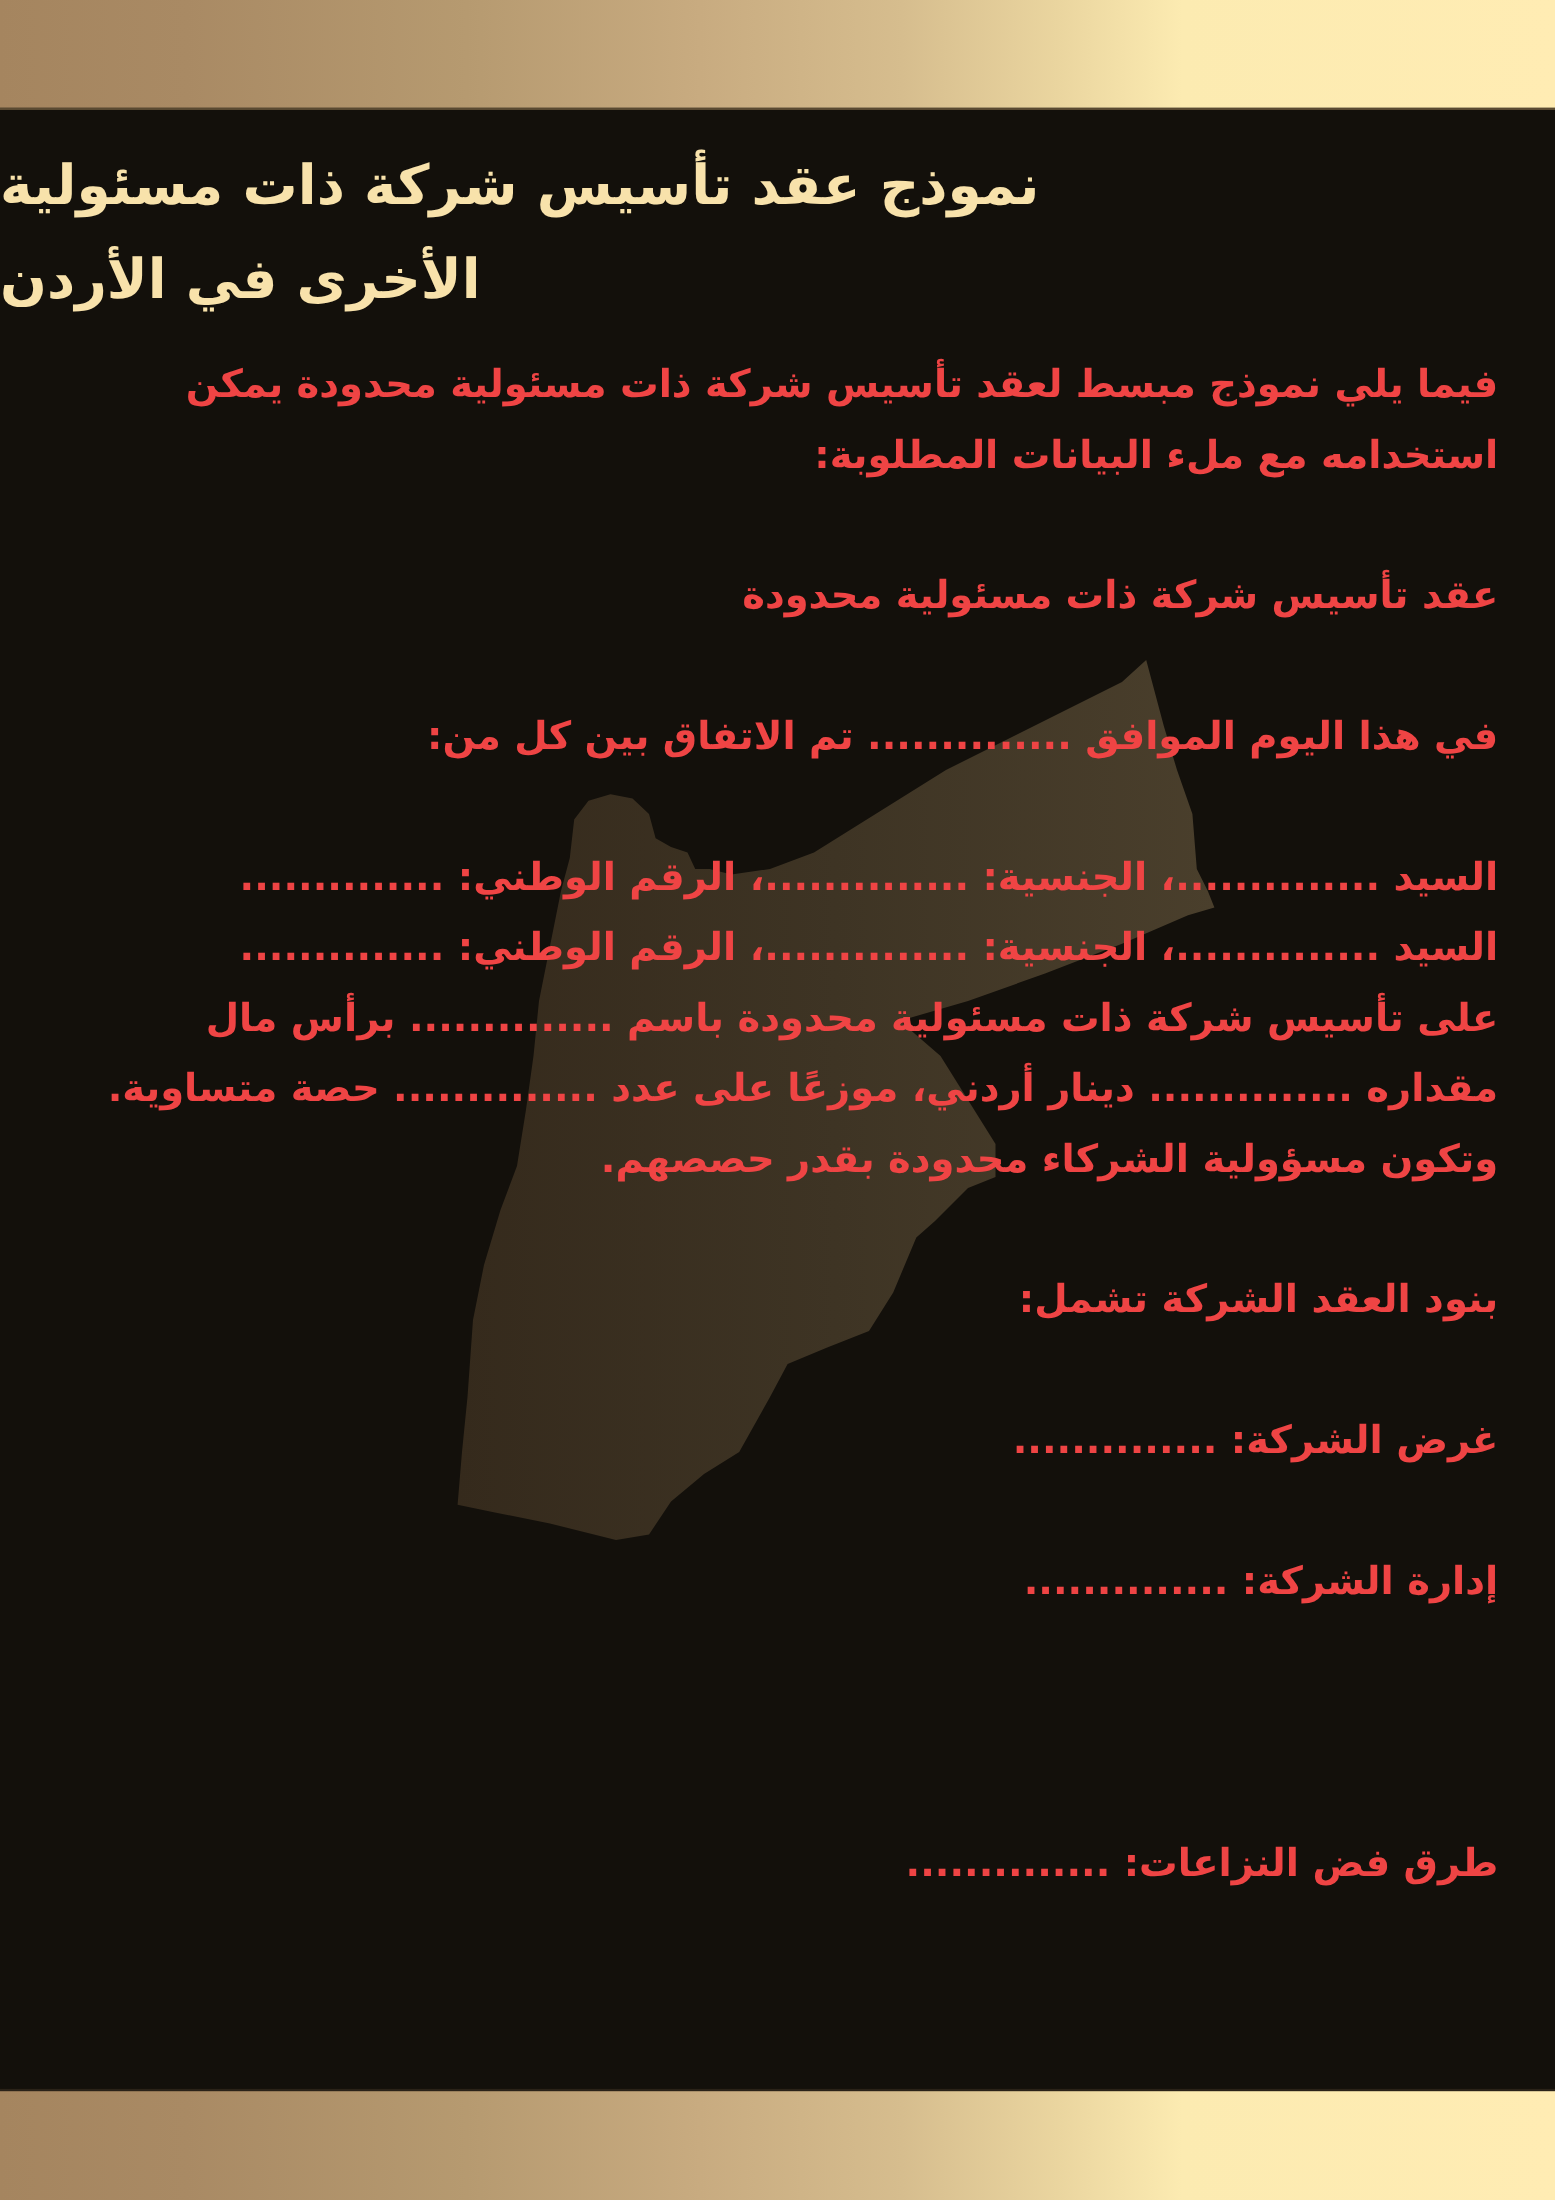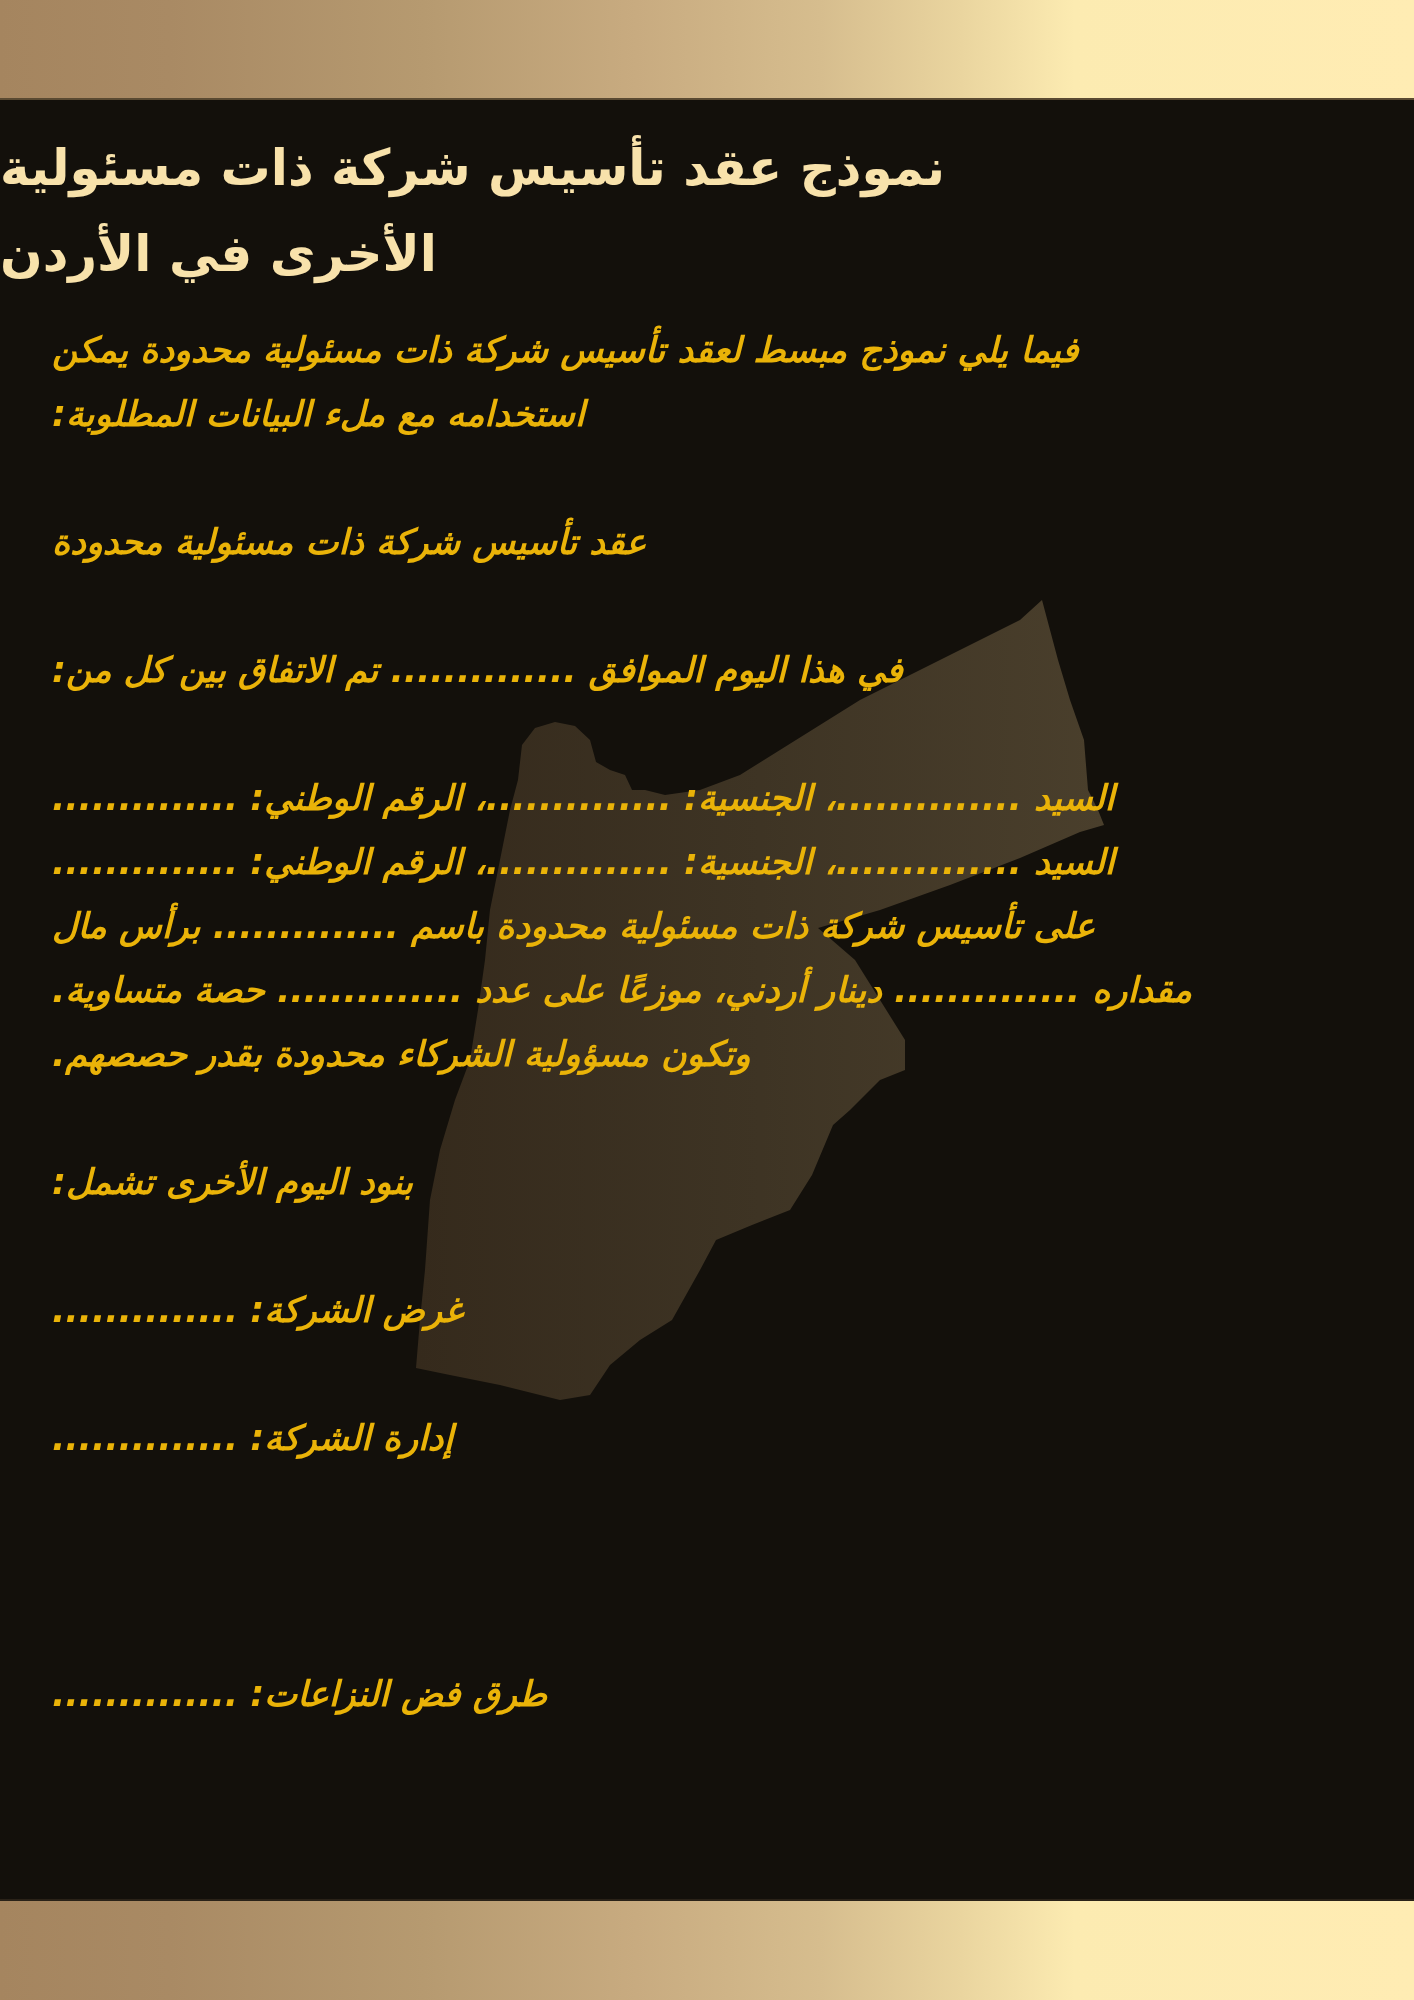--- a/index.html
+++ b/index.html
@@ -48,26 +48,25 @@
       font-weight: bold;
       font-size: 50px;
       line-height: 86px;
       margin: 0;
     }
     .content {
       position: absolute;
       right: 52px;
       top: 318px;
       width: 1310px;
-      color: #eab308;
+      color: #ef4444;
       font-weight: bold;
       font-size: 35px;
       line-height: 64px;
-      text-align: left;
-      font-style: italic;
+      text-align: right;
     }
     .content p {
       margin: 0;
     }
     .gap {
       height: 64px;
     }
   </style>
 </head>
 <body>
@@ -162,21 +161,21 @@
   <p>عقد تأسيس شركة ذات مسئولية محدودة</p>
   <div class="gap"></div>
   <p>في هذا اليوم الموافق .............. تم الاتفاق بين كل من:</p>
   <div class="gap"></div>
   <p>السيد ..............، الجنسية: ..............، الرقم الوطني: ..............</p>
   <p>السيد ..............، الجنسية: ..............، الرقم الوطني: ..............</p>
   <p>على تأسيس شركة ذات مسئولية محدودة باسم .............. برأس مال</p>
   <p>مقداره .............. دينار أردني، موزعًا على عدد .............. حصة متساوية.</p>
   <p>وتكون مسؤولية الشركاء محدودة بقدر حصصهم.</p>
   <div class="gap"></div>
-  <p>بنود اليوم الأخرى تشمل:</p>
+  <p>بنود العقد الشركة تشمل:</p>
   <div class="gap"></div>
   <p>غرض الشركة: ..............</p>
   <div class="gap"></div>
   <p>إدارة الشركة: ..............</p>
   <div class="gap"></div>
   <div class="gap"></div>
   <div class="gap"></div>
   <p>طرق فض النزاعات: ..............</p>
 </div>
 

